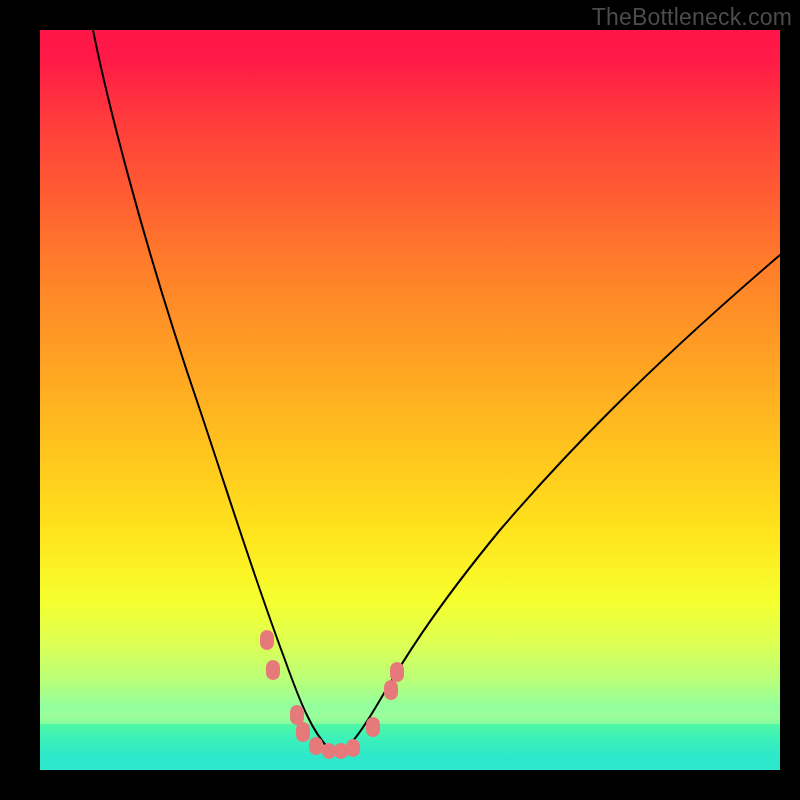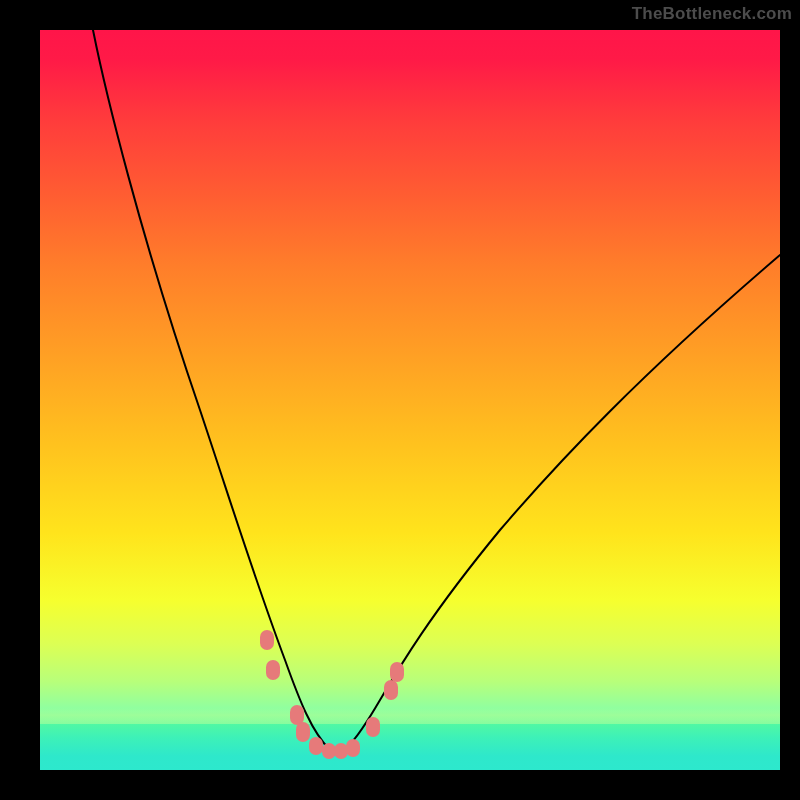--- a/index.html
+++ b/index.html
@@ -15,22 +15,22 @@
     position: relative;
     width: 800px;
     height: 800px;
     background: #000;
   }
   .watermark {
     position: absolute;
     top: 4px;
     right: 8px;
     color: #4c4c4c;
-    font-size: 17px;
-    font-weight: 700;
+    font-size: 23px;
+    font-weight: 400;
     letter-spacing: 0.2px;
     z-index: 30;
     user-select: none;
   }
   .plot-area {
     position: absolute;
     left: 40px;
     top: 30px;
     width: 740px;
     height: 740px;

